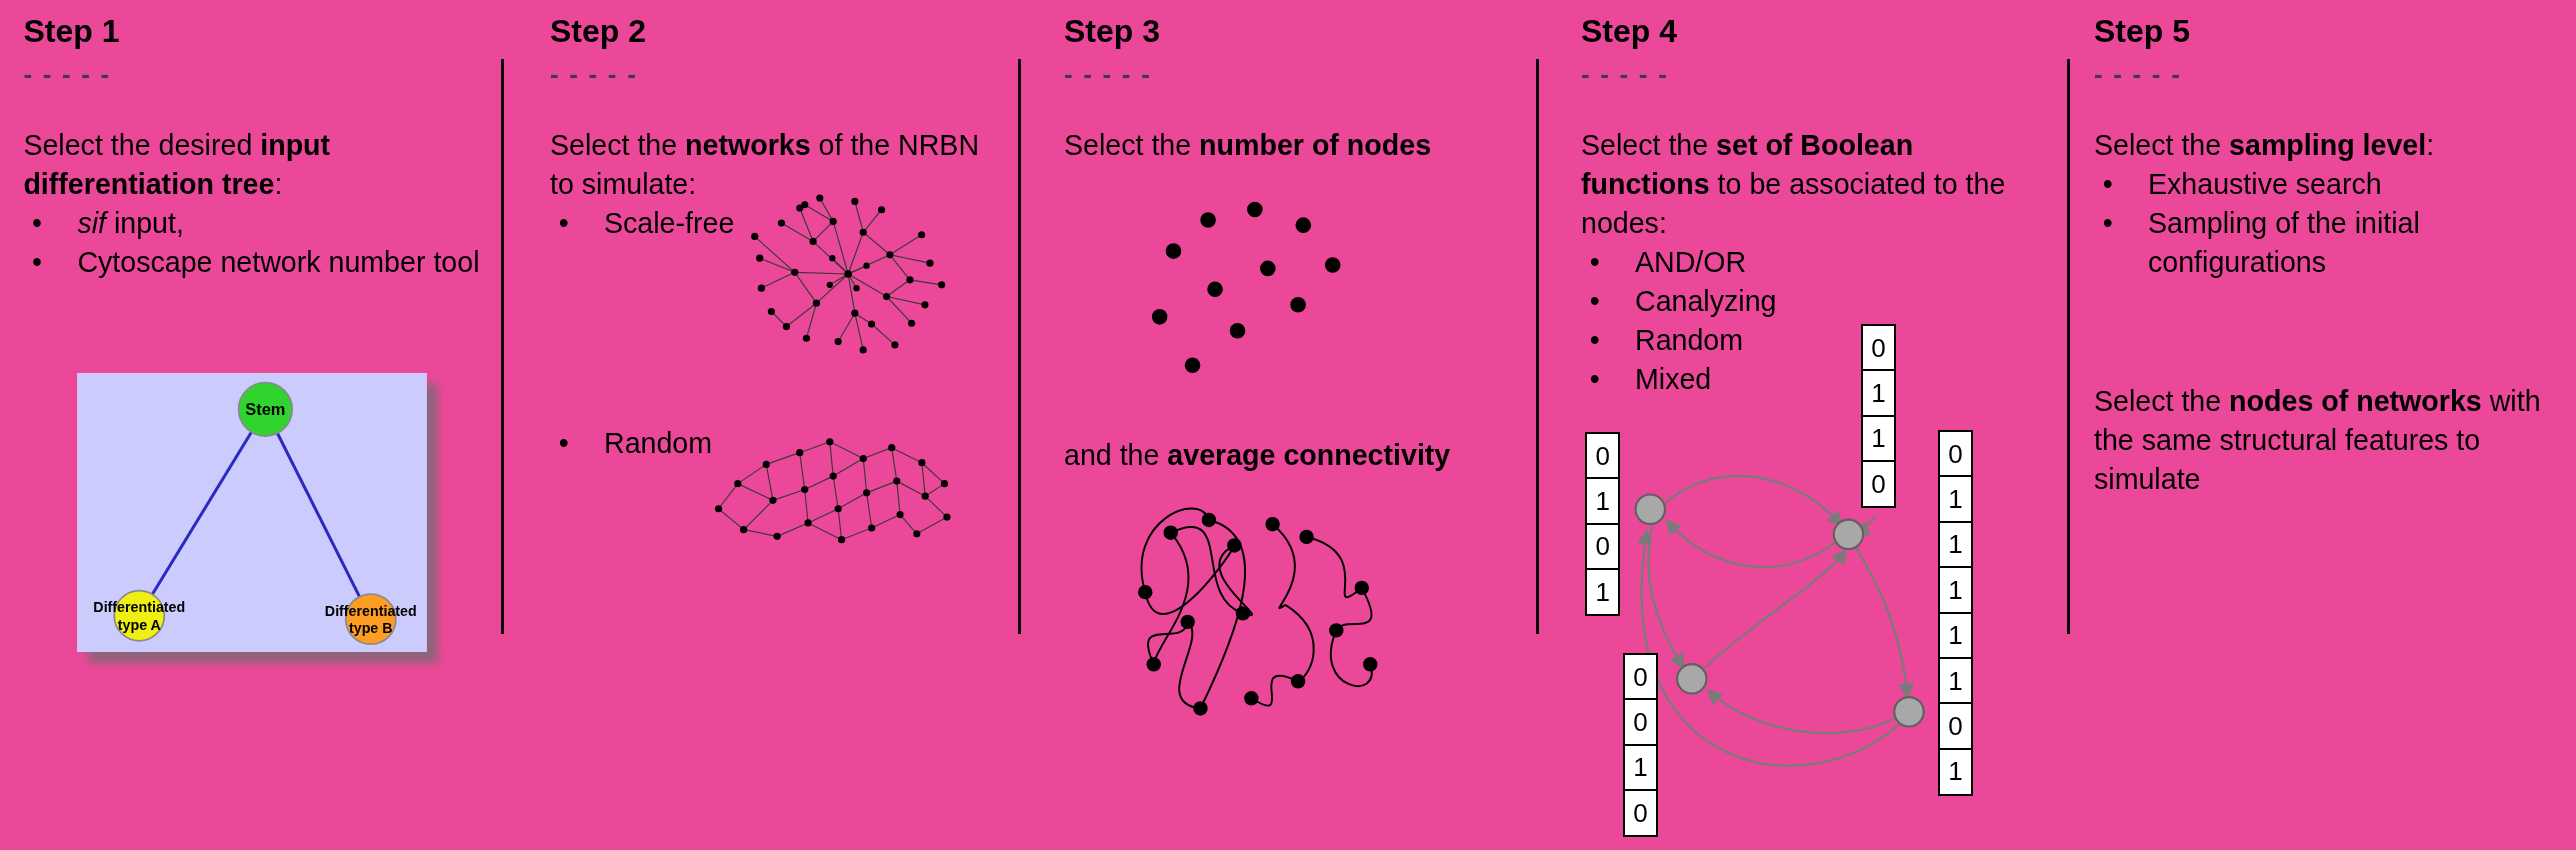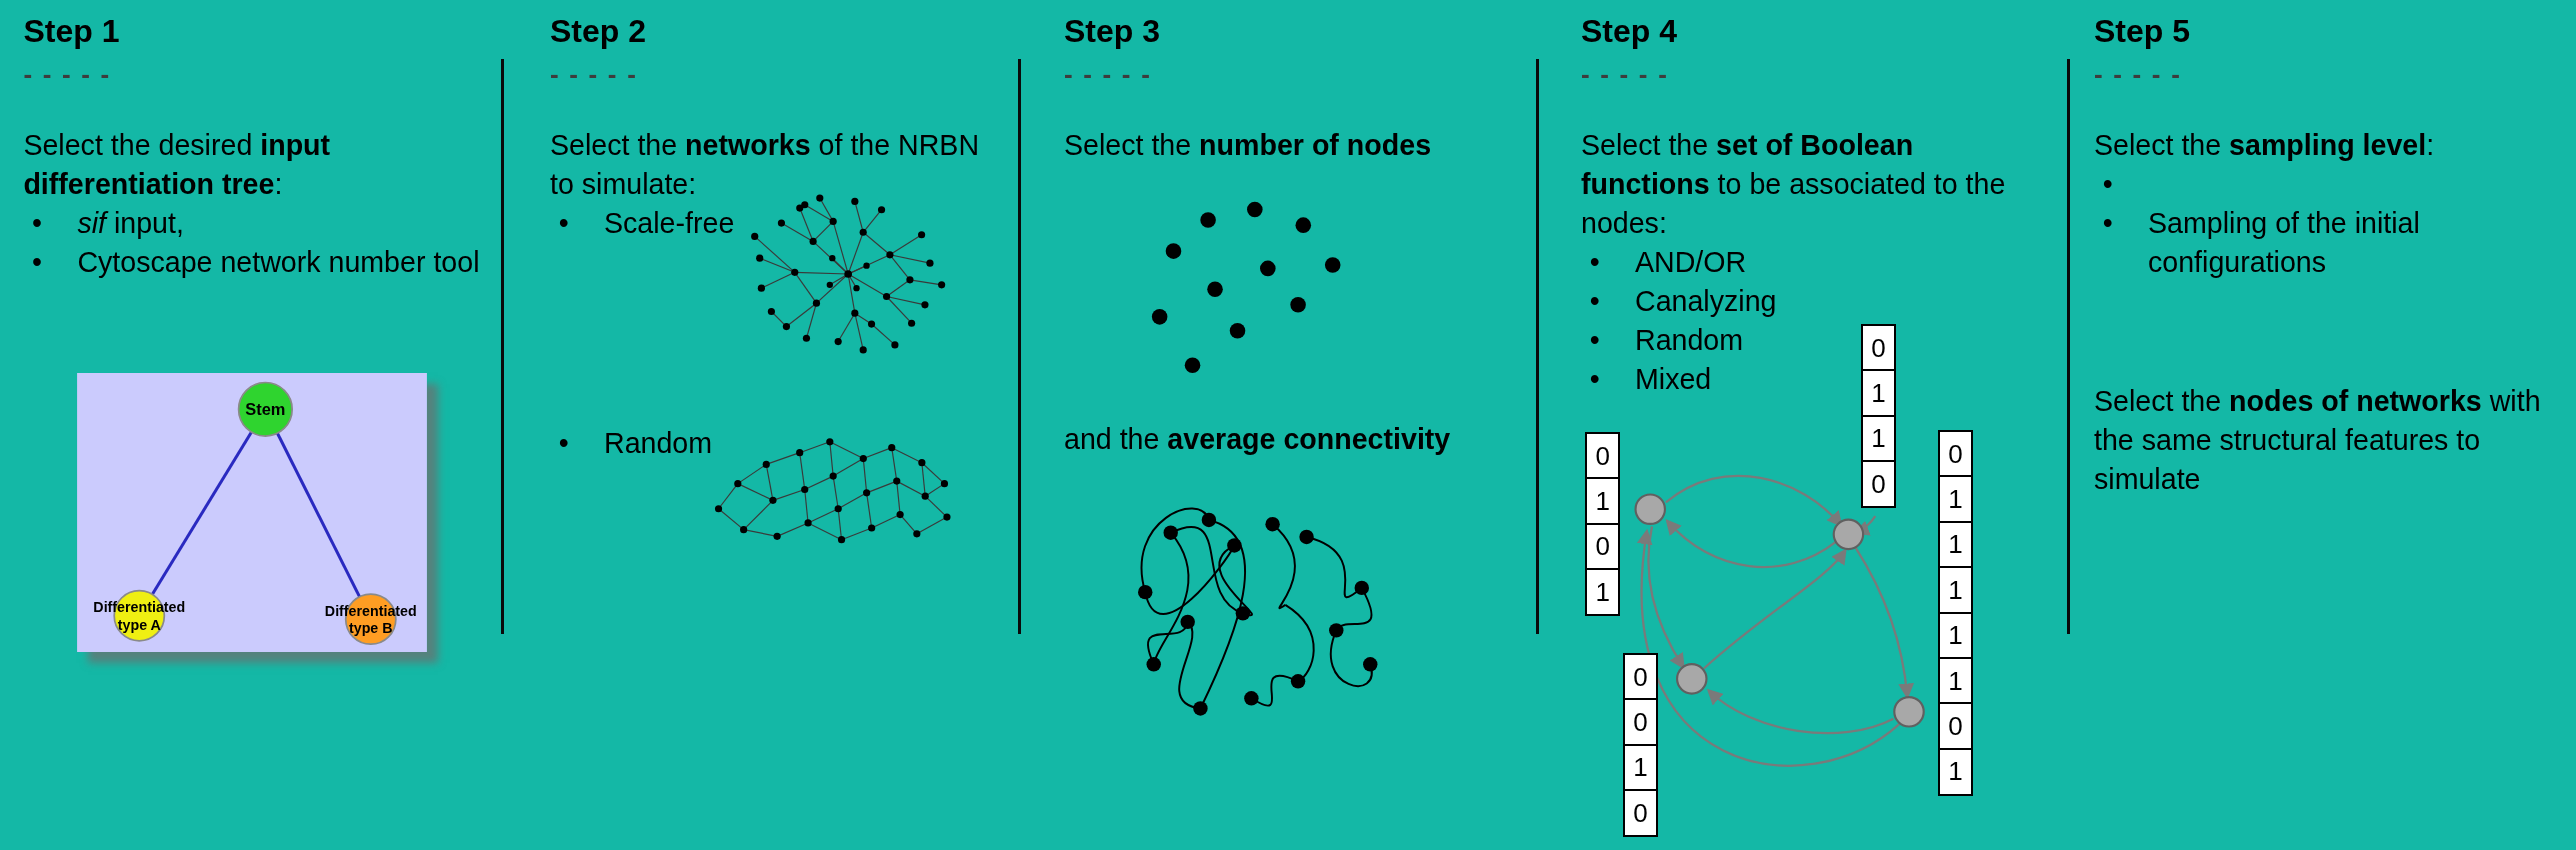--- a/index.html
+++ b/index.html
@@ -1,18 +1,18 @@
 <!DOCTYPE html>
 <html style="font-size:14px"><head>
 <meta charset="utf-8">
 <style>
   *{box-sizing:border-box;margin:0;padding:0}
   html,body{background:#fff}
   body{font-family:"Liberation Sans",sans-serif;color:#000}
-  #canvas{position:relative;width:2576px;height:851px;background:#14b8a6;overflow:hidden}
+  #canvas{position:relative;width:2576px;height:851px;background:#ec4899;overflow:hidden}
   .col{position:absolute;top:12px;height:832px}
   .step-title{font-size:32px;font-weight:bold;line-height:1.2}
   .dashes{font-size:26px;font-weight:bold;color:#3d3d3d;margin-top:8.7px;letter-spacing:1.7px}
   .body-text{font-size:28.6px;line-height:39px}
   .intro{margin-top:36px}
   .bullet-row{display:flex;align-items:flex-start}
   .bullet-glyph{width:54px;padding-left:8.7px;font-size:28.6px;line-height:39px;flex:0 0 54px}
   .bullet-text{flex:1;font-size:28.6px;line-height:39px}
   .abs{position:absolute;left:0;right:0}
   .divider{position:absolute;top:59px;width:2.6px;height:575px;background:#0a0a0a}
@@ -241,21 +241,21 @@
           <circle cx="130" cy="158" r="9"></circle>
           <circle cx="150" cy="18" r="9"></circle>
         <circle cx="165" cy="86" r="9"></circle>
           <circle cx="200" cy="128" r="9"></circle>
           <circle cx="206" cy="36" r="9"></circle>
         <circle cx="240" cy="82" r="9"></circle>
           <circle cx="78" cy="198" r="9"></circle>
       </g>
     </svg>
 
-    <p class="body-text abs" style="top:408px"><span>and the </span><b>average connectivity</b></p>
+    <p class="body-text abs" style="top:424px"><span>and the </span><b>average connectivity</b></p>
 
     <svg class="net-svg" style="left:40px;top:474px" width="299" height="242" viewBox="0 0 345 285">
       <g stroke="#000" stroke-width="2.3" fill="none">
         <path d="M45,125 C20,40 110,5 120,40"></path>
         <path d="M45,125 C60,200 140,90 150,70"></path>
         <path d="M75,55 C150,20 100,130 160,150"></path>
         <path d="M120,40 C200,60 150,180 110,262"></path>
         <path d="M195,45 C260,100 180,160 210,140"></path>
         <path d="M235,60 C320,80 250,160 300,120"></path>
         <path d="M300,120 C335,185 280,150 270,170"></path>
@@ -361,20 +361,21 @@
       <div class="bcell">0</div>
     </div>
   </div>
 
   <div class="col" style="left:2094px;width:476px">
     <div class="step-title">Step 5</div>
     <div class="dashes">- - - - -</div>
     <p class="body-text intro"><span>Select the </span><b>sampling level</b><span>:</span></p>
     <div class="bullet-row">
       <span class="bullet-glyph">•</span>
+      <span class="bullet-text">Exhaustive search</span>
     </div>
     <div class="bullet-row" style="width:450px">
       <span class="bullet-glyph">•</span>
       <span class="bullet-text">Sampling of the initial configurations</span>
     </div>
     <p class="body-text abs" style="top:370px"><span>Select the </span><b>nodes of networks</b><span> with the same structural features to simulate</span></p>
   </div>
 
 </div>
 

